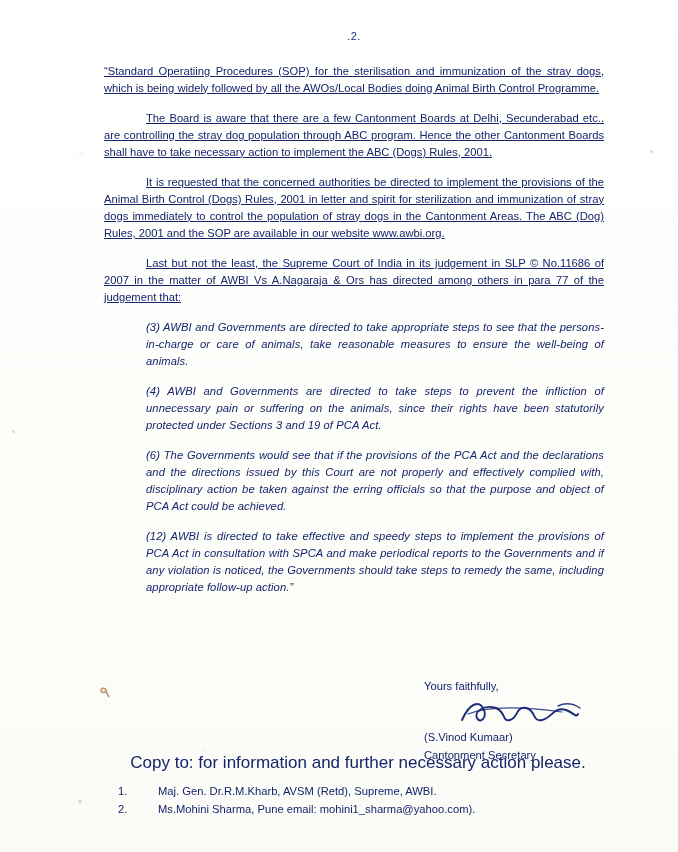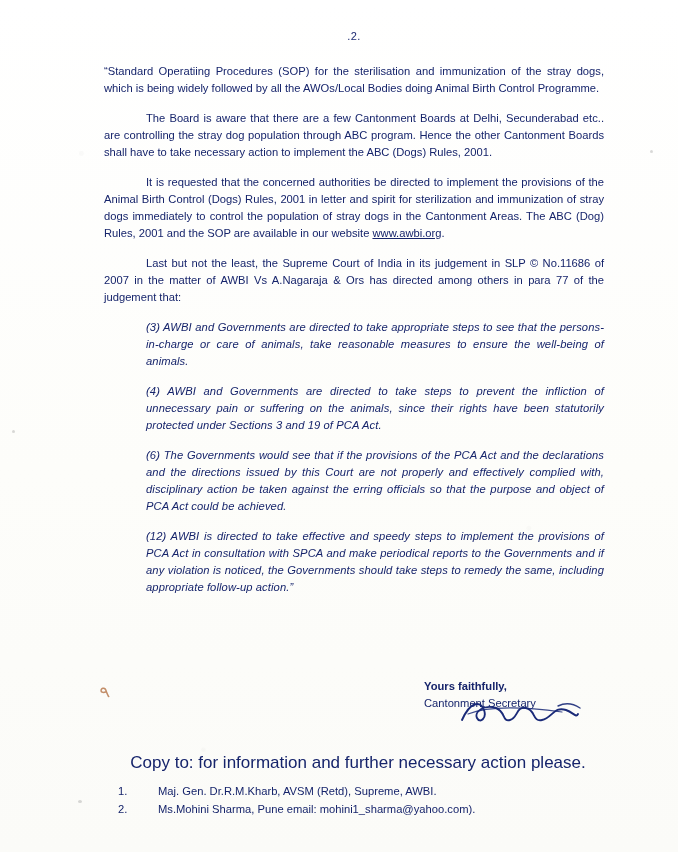--- a/index.html
+++ b/index.html
@@ -41,20 +41,21 @@
   .page-number {
     text-align: center;
     font-size: 11px;
     color: #1d2a72;
     margin: 0 0 18px 0;
     letter-spacing: 0.5px;
   }
   p.para {
     margin: 0 0 13px 0;
     text-indent: 42px;
+    text-decoration: underline;
   }
   p.para.no-indent {
     text-indent: 0;
   }
   p.quote {
     margin: 0 0 13px 0;
     padding-left: 42px;
     font-style: italic;
     letter-spacing: 0.1px;
   }
@@ -65,21 +66,20 @@
     position: absolute;
     left: 424px;
     top: 678px;
     width: 200px;
     color: #16246b;
     font-size: 11.2px;
     line-height: 1.55;
   }
   .closing-line {
     margin: 0;
-    font-weight: bold;
   }
   .sig-name {
     margin: 0;
     padding-top: 34px;
   }
   .sig-title {
     margin: 0;
   }
   .signature {
     position: absolute;
@@ -165,20 +165,21 @@
 
   </div>
 
   <div class="closing-block">
     <p class="closing-line">Yours faithfully,</p>
     <svg class="signature" viewBox="0 0 125 34" xmlns="http://www.w3.org/2000/svg">
       <path d="M4 24 C12 6, 22 4, 26 14 C29 22, 22 28, 19 22 C16 16, 26 8, 38 12 C48 16, 44 26, 52 24 C60 22, 58 10, 68 12 C78 14, 74 26, 84 24 C94 22, 96 10, 108 14 C116 17, 118 22, 120 18" fill="none" stroke="#1a2a78" stroke-width="1.9" stroke-linecap="round"></path>
       <path d="M10 18 C30 10, 60 10, 104 16" fill="none" stroke="#1a2a78" stroke-width="1.2" stroke-linecap="round" opacity="0.85"></path>
       <path d="M100 10 C108 6, 116 8, 122 12" fill="none" stroke="#1a2a78" stroke-width="1.4" stroke-linecap="round" opacity="0.9"></path>
     </svg>
+    <p class="sig-name">(S.Vinod Kumaar)</p>
     <p class="sig-title">Cantonment Secretary</p>
   </div>
 
   <div class="margin-mark">٩</div>
 
   <div class="copy-to">
     <p>Copy to: for information and further necessary action please.</p>
   </div>
 
   <div class="copy-list">

